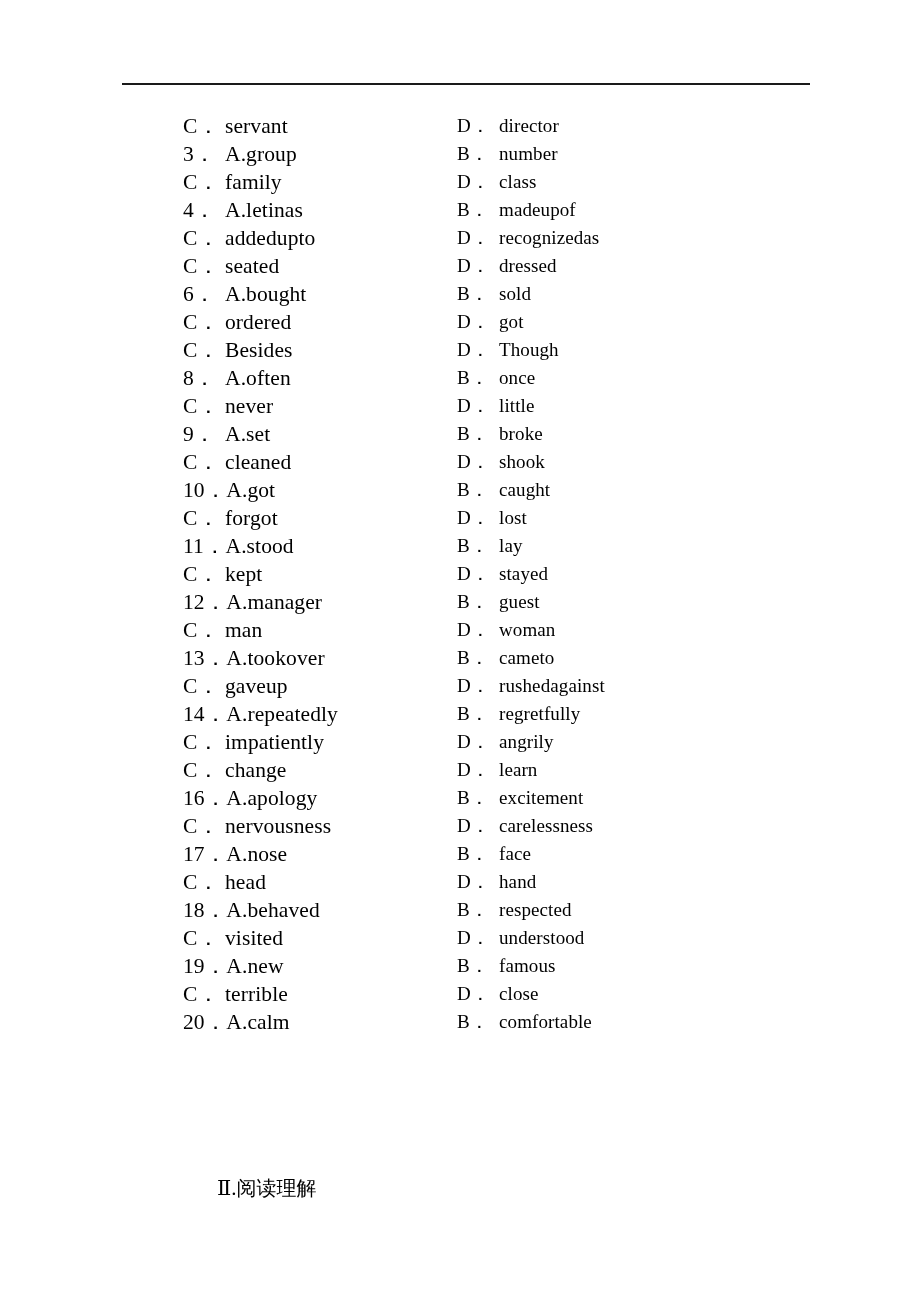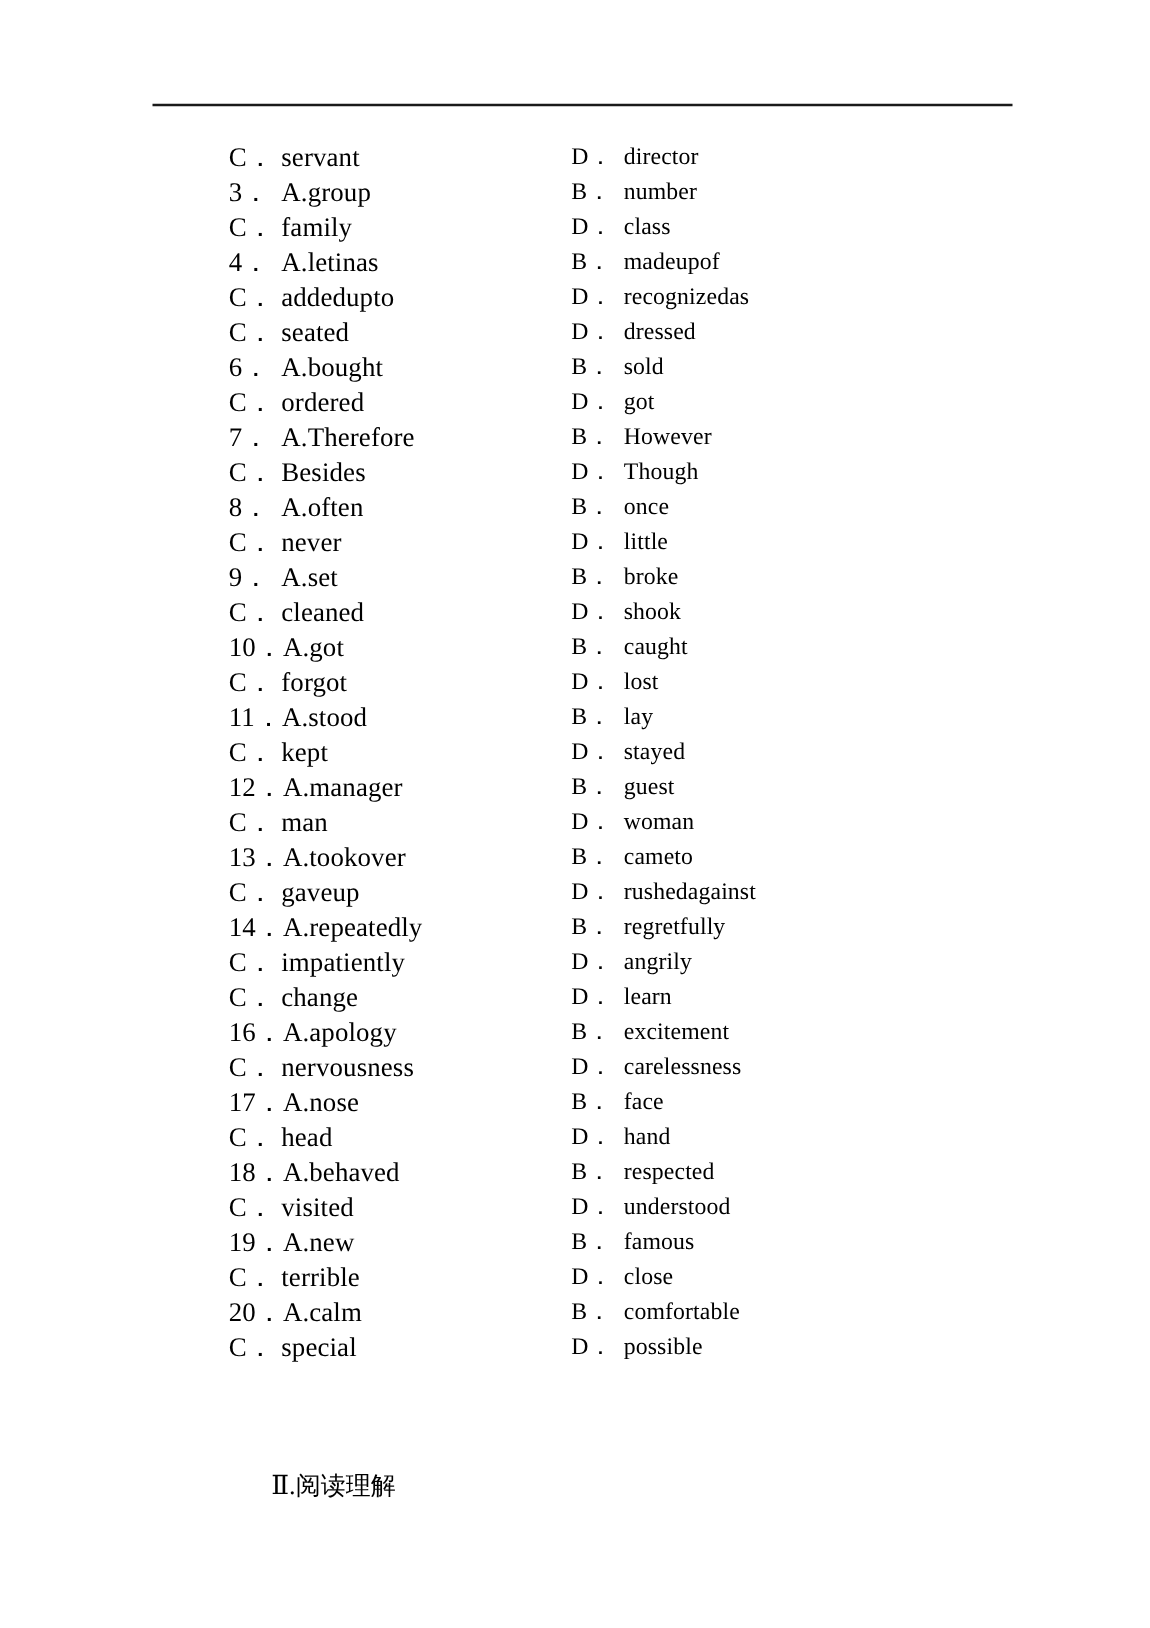--- a/index.html
+++ b/index.html
@@ -125,24 +125,20 @@
       </div>
       <div class="qrow">
         <div class="col-left"><span class="marker">6．</span><span class="opt-text">A.bought</span></div>
         <div class="col-right"><span class="marker">B．</span><span class="opt-text">sold</span></div>
       </div>
       <div class="qrow">
         <div class="col-left"><span class="marker">C．</span><span class="opt-text">ordered</span></div>
         <div class="col-right"><span class="marker">D．</span><span class="opt-text">got</span></div>
       </div>
       <div class="qrow">
-        <div class="col-left"><span class="marker">7．</span><span class="opt-text">A.Therefore</span></div>
-        <div class="col-right"><span class="marker">B．</span><span class="opt-text">However</span></div>
-      </div>
-      <div class="qrow">
         <div class="col-left"><span class="marker">C．</span><span class="opt-text">Besides</span></div>
         <div class="col-right"><span class="marker">D．</span><span class="opt-text">Though</span></div>
       </div>
       <div class="qrow">
         <div class="col-left"><span class="marker">8．</span><span class="opt-text">A.often</span></div>
         <div class="col-right"><span class="marker">B．</span><span class="opt-text">once</span></div>
       </div>
       <div class="qrow">
         <div class="col-left"><span class="marker">C．</span><span class="opt-text">never</span></div>
         <div class="col-right"><span class="marker">D．</span><span class="opt-text">little</span></div>
@@ -227,24 +223,20 @@
         <div class="col-left"><span class="marker">19．</span><span class="opt-text">A.new</span></div>
         <div class="col-right"><span class="marker">B．</span><span class="opt-text">famous</span></div>
       </div>
       <div class="qrow">
         <div class="col-left"><span class="marker">C．</span><span class="opt-text">terrible</span></div>
         <div class="col-right"><span class="marker">D．</span><span class="opt-text">close</span></div>
       </div>
       <div class="qrow">
         <div class="col-left"><span class="marker">20．</span><span class="opt-text">A.calm</span></div>
         <div class="col-right"><span class="marker">B．</span><span class="opt-text">comfortable</span></div>
-      </div>
-      <div class="qrow">
-        <div class="col-left"><span class="marker">C．</span><span class="opt-text">special</span></div>
-        <div class="col-right"><span class="marker">D．</span><span class="opt-text">possible</span></div>
       </div>
     </div>
 
   <div class="section-heading">
     <span>Ⅱ</span><span>.</span><span class="cjk">阅读理解</span>
   </div>
 
 </div>
 
 </body></html>

